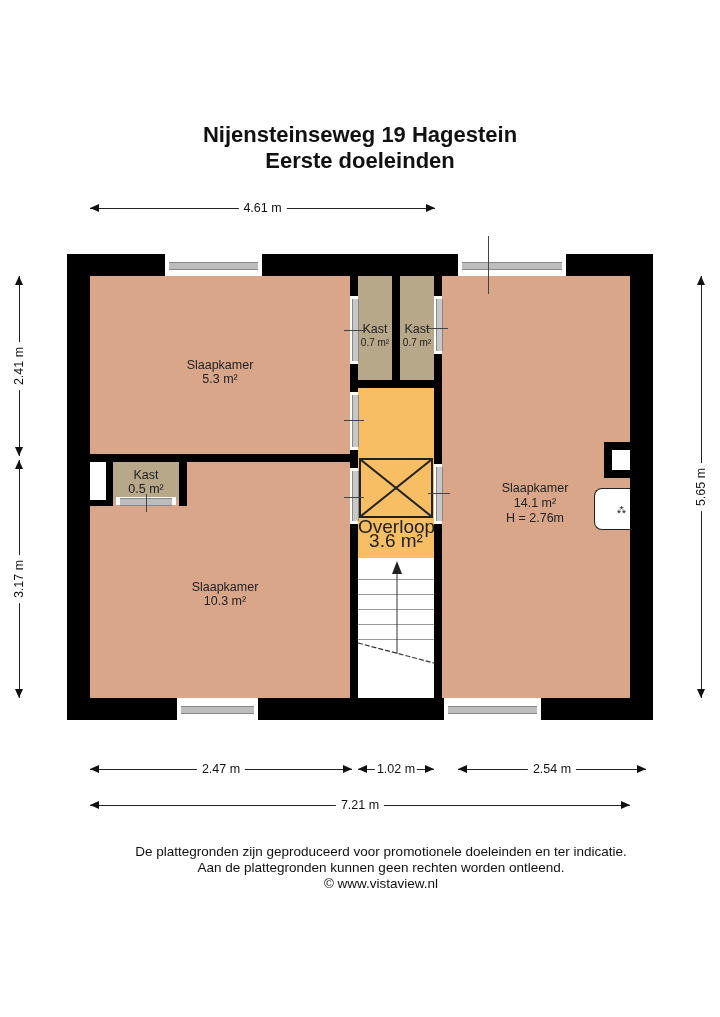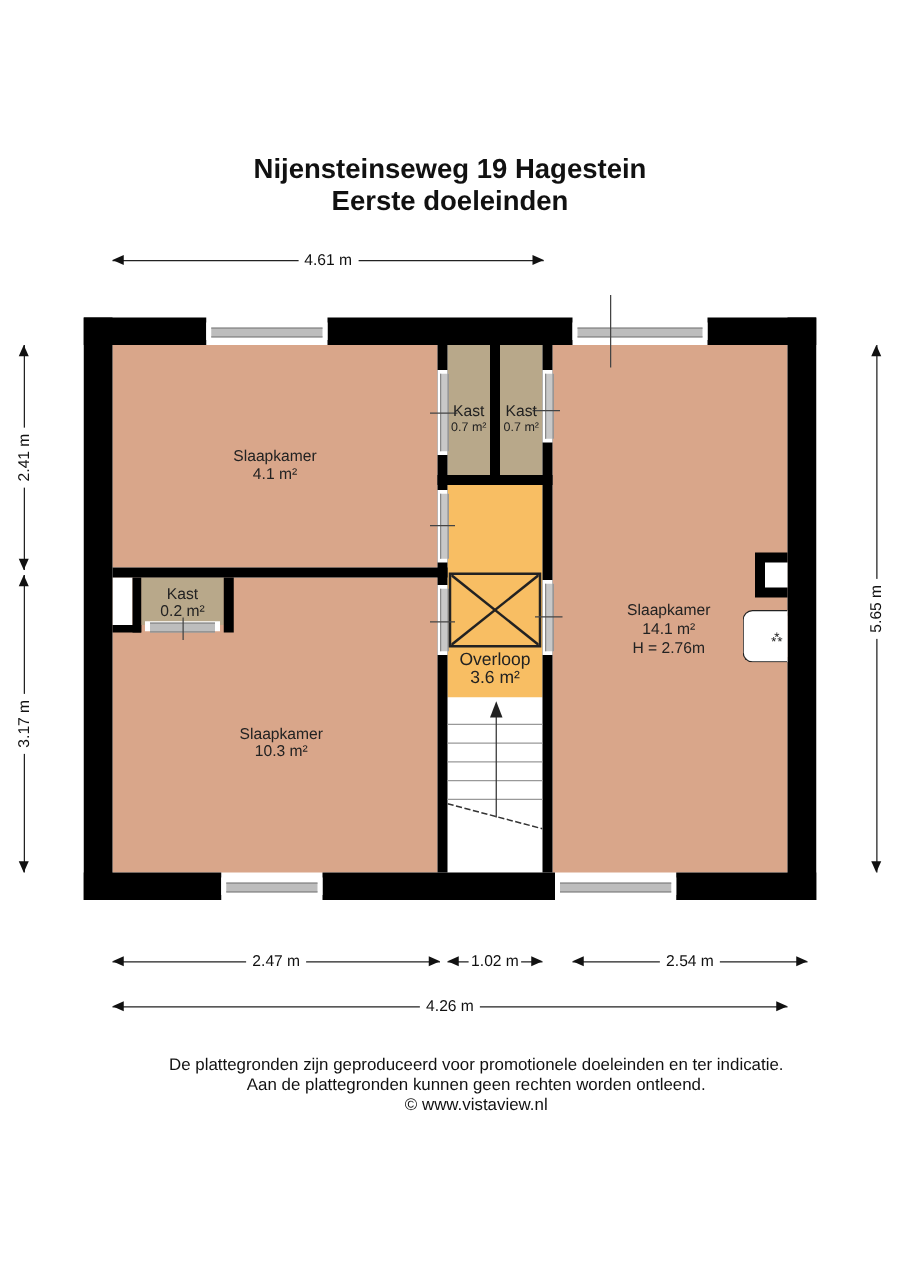--- a/index.html
+++ b/index.html
@@ -136,44 +136,44 @@
   <div style="position:absolute; left:344px; top:330px; width:22px; height:1px; background:#444;"></div>
   <div style="position:absolute; left:426px; top:328px; width:22px; height:1px; background:#444;"></div>
   <div style="position:absolute; left:344px; top:420px; width:20px; height:1px; background:#444;"></div>
   <div style="position:absolute; left:344px; top:497px; width:20px; height:1px; background:#444;"></div>
   <div style="position:absolute; left:428px; top:493px; width:22px; height:1px; background:#444;"></div>
   <div style="position:absolute; left:146px; top:494px; width:1px; height:18px; background:#444;"></div>
 </div>
 
 <div class="label" style="left:160px; top:358px; width:120px;">
   <div>Slaapkamer</div>
-  <div>4.1 m²</div>
+  <div>5.3 m²</div>
 </div>
 <div class="label" style="left:165px; top:580px; width:120px;">
   <div>Slaapkamer</div>
   <div>10.3 m²</div>
 </div>
 <div class="label" style="left:475px; top:481px; width:120px; line-height:15px;">
   <div>Slaapkamer</div>
   <div>14.1 m²</div>
   <div>H = 2.76m</div>
 </div>
 <div class="label" style="left:355px; top:322px; width:40px;">
   <div>Kast</div>
   <div class="small" style="font-size:10px;">0.7 m²</div>
 </div>
 <div class="label" style="left:397px; top:322px; width:40px;">
   <div>Kast</div>
   <div class="small" style="font-size:10px;">0.7 m²</div>
 </div>
 <div class="label" style="left:116px; top:468px; width:60px;">
   <div>Kast</div>
-  <div>0.2 m²</div>
-</div>
-<div class="label" style="left:358px; top:520px; width:76px; font-size:14px;">
+  <div>0.5 m²</div>
+</div>
+<div class="label" style="left:358px; top:520px; width:76px; font-size:19px;">
   <div>Overloop</div>
   <div>3.6 m²</div>
 </div>
 
 <div class="dim-h" style="left:90px; top:762px; width:262px;">
   <div class="line"></div>
     <div class="arr-l"></div>
     <div class="arr-r"></div>
   <span class="txt">2.47 m</span>
 </div>
@@ -186,18 +186,18 @@
 <div class="dim-h" style="left:458px; top:762px; width:188px;">
   <div class="line"></div>
     <div class="arr-l"></div>
     <div class="arr-r"></div>
   <span class="txt">2.54 m</span>
 </div>
 <div class="dim-h" style="left:90px; top:798px; width:540px;">
   <div class="line"></div>
     <div class="arr-l"></div>
     <div class="arr-r"></div>
-  <span class="txt">4.26 m</span>
+  <span class="txt">7.21 m</span>
 </div>
 
 <div class="abs footer" style="top:844px;">De plattegronden zijn geproduceerd voor promotionele doeleinden en ter indicatie.</div>
 <div class="abs footer" style="top:860px;">Aan de plattegronden kunnen geen rechten worden ontleend.</div>
 <div class="abs footer" style="top:876px;">© www.vistaview.nl</div>
 
 </body></html>

